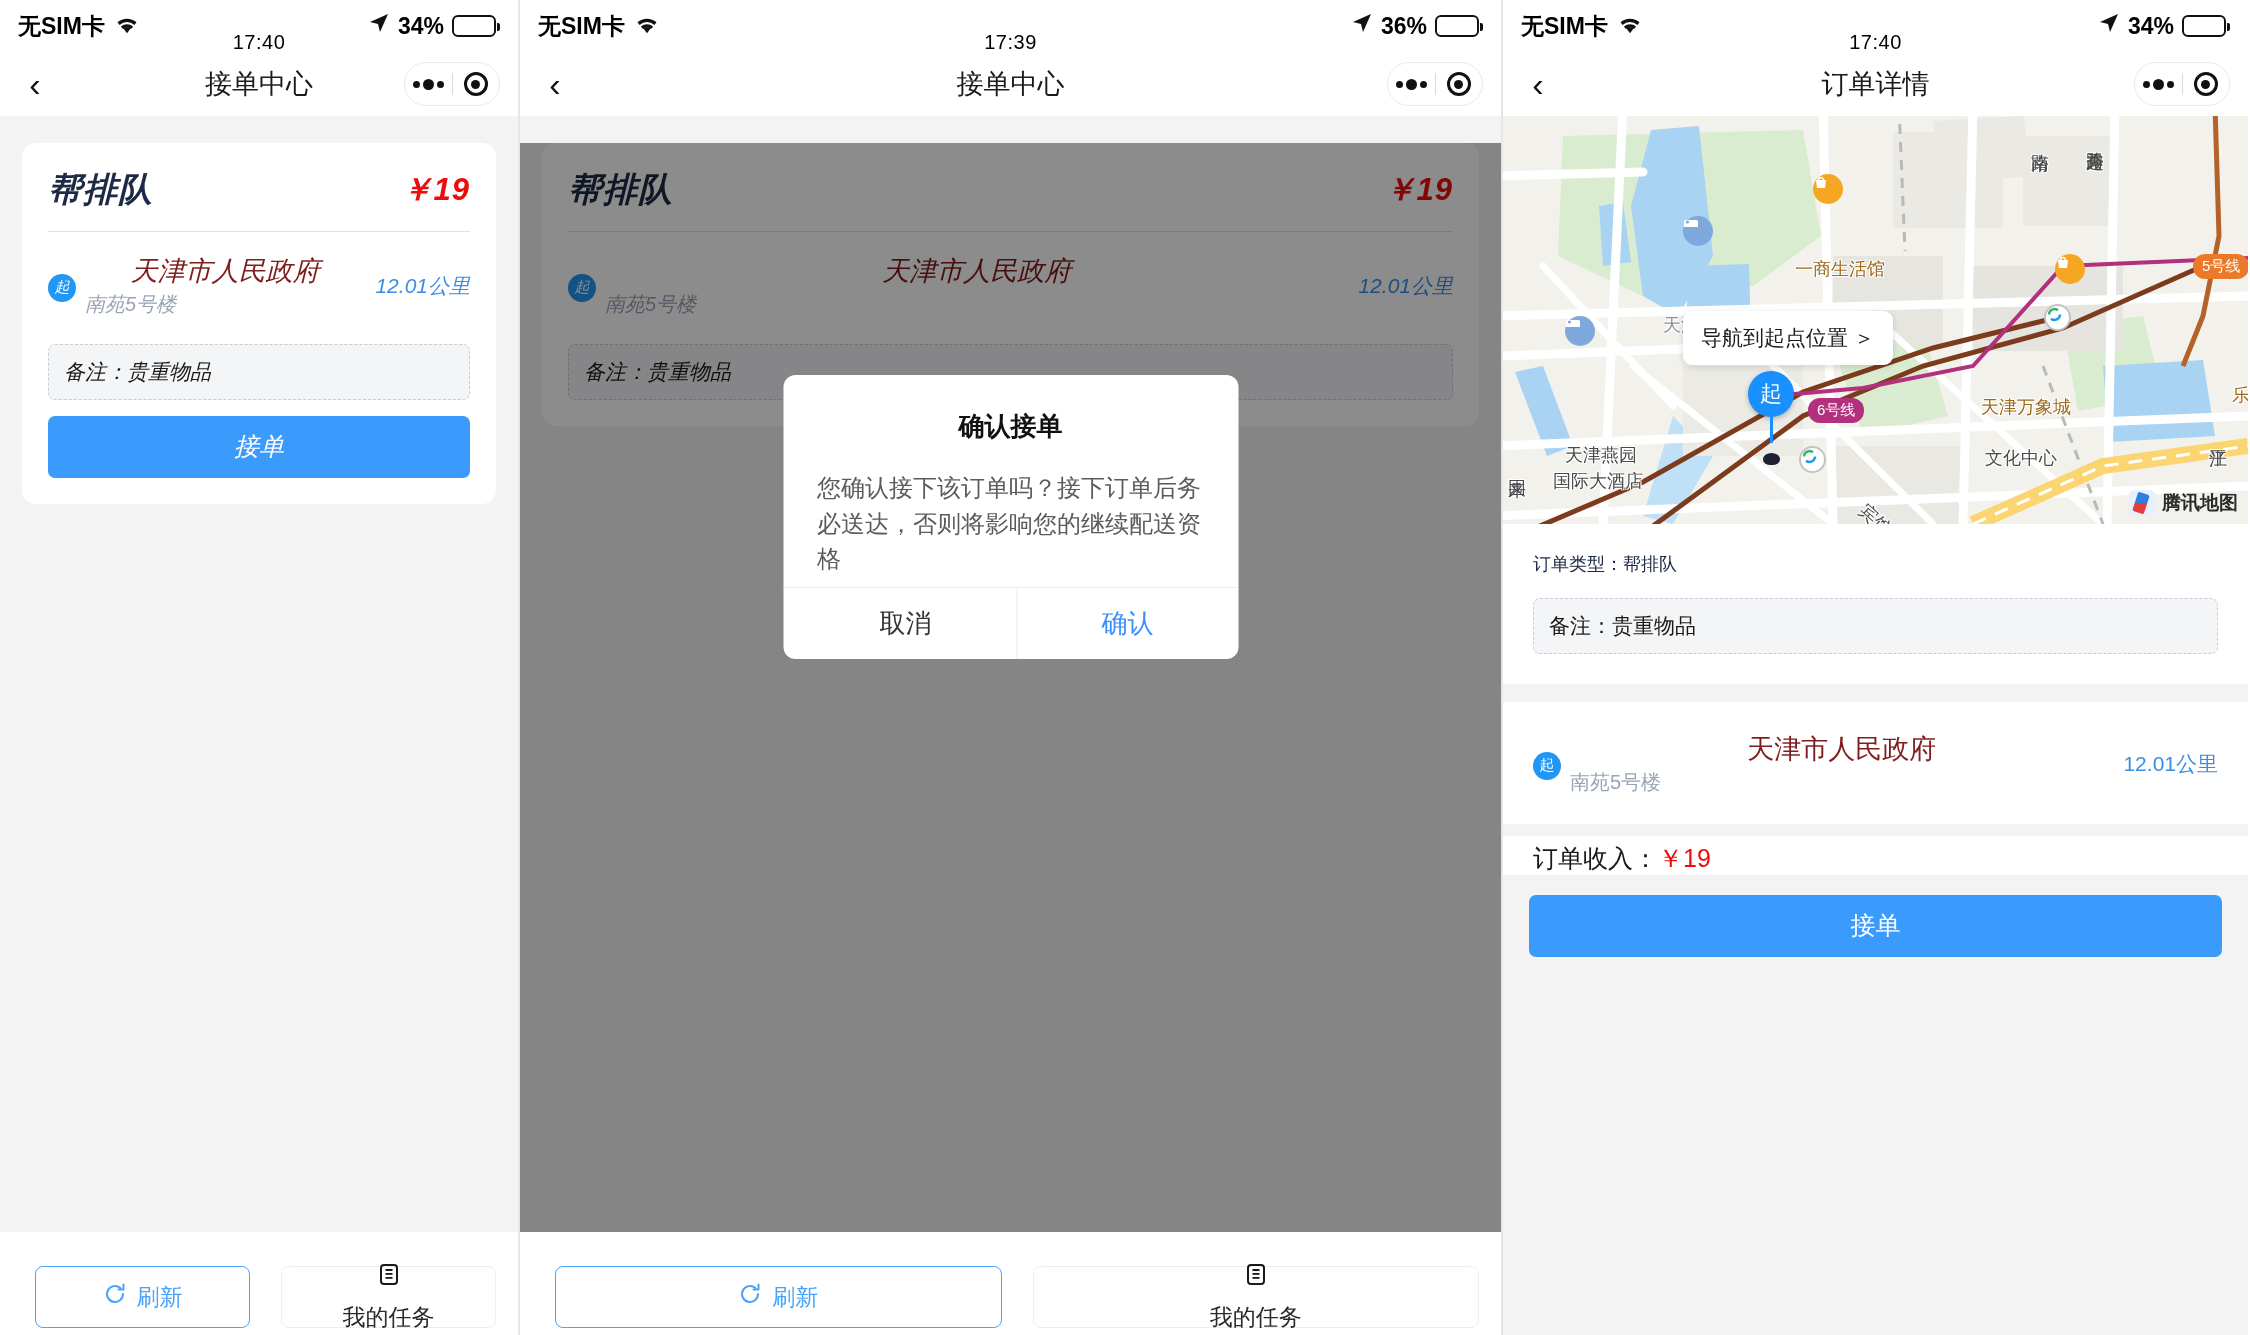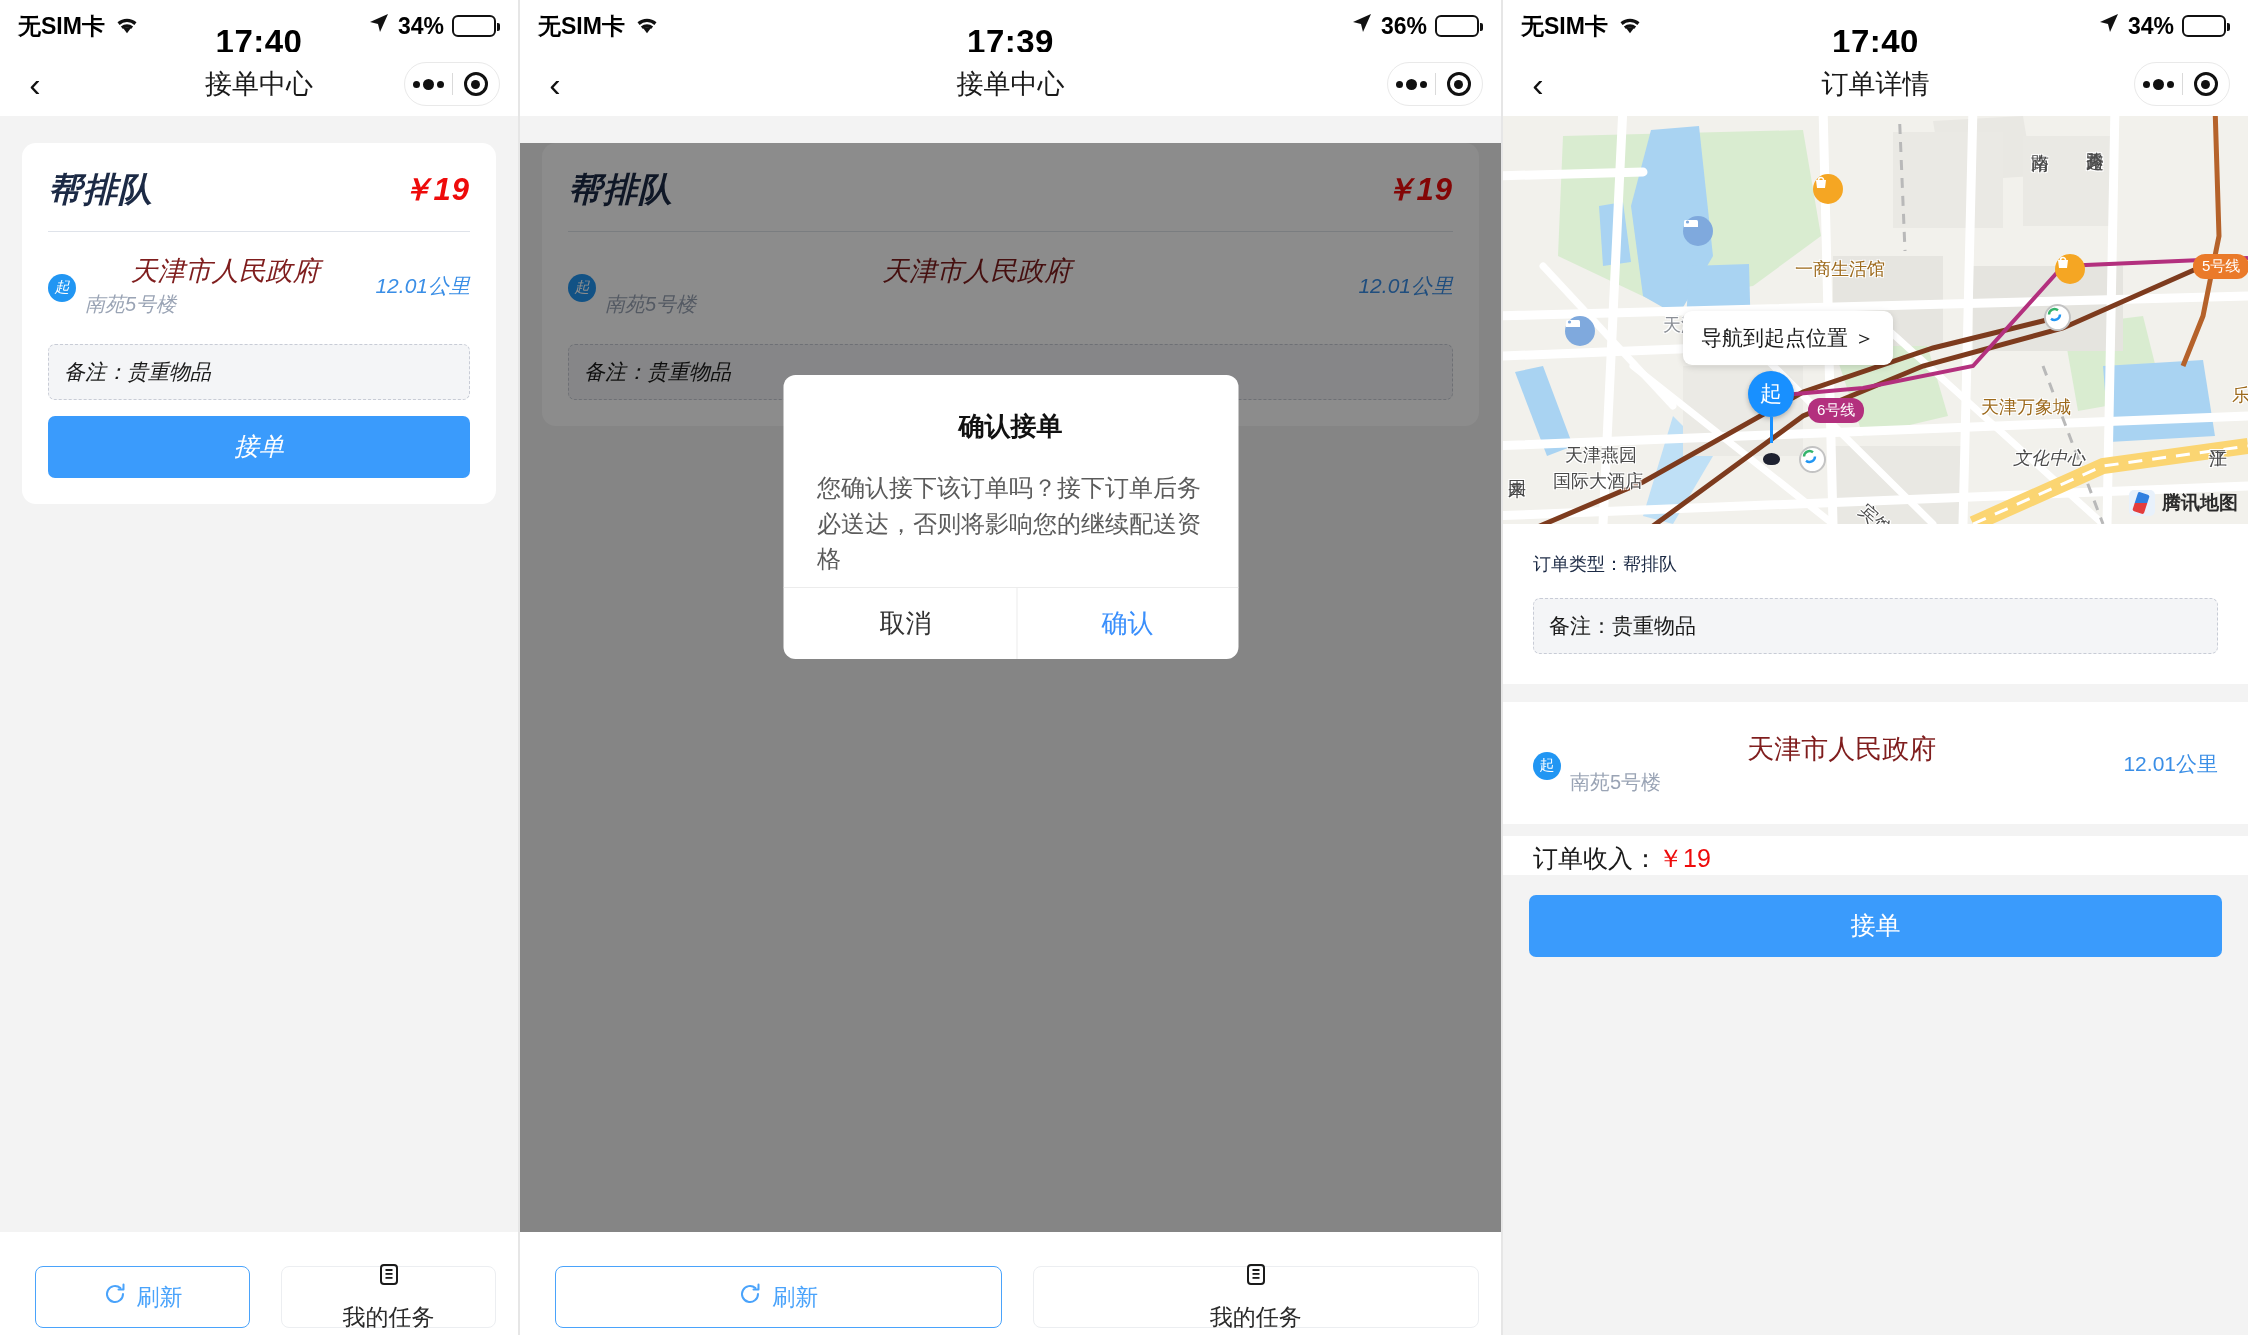--- a/index.html
+++ b/index.html
@@ -24,21 +24,21 @@
   
   .statusbar {
     height: 52px; background: #ffffff;
     display: flex; align-items: center; justify-content: space-between;
     padding: 0 22px 0 18px;
     font-size: 23px; font-weight: bold; color: #000;
     position: relative; z-index: 40;
   }
   .sb-left { display: flex; align-items: center; gap: 9px; }
   .sb-center { position: absolute; left: 0; right: 0; text-align: center;
-               font-size: 33px; font-weight: bold; letter-spacing: .5px; margin-top: 32px; }
+               font-size: 20px; font-weight: normal; letter-spacing: .5px; margin-top: 32px; }
   .sb-right { display: flex; align-items: center; gap: 8px; position: relative; z-index: 2; }
   .wifi { display: inline-block; }
   .loc-arrow { display: inline-block; }
   .batt {
     width: 44px; height: 22px; border: 2px solid #111; border-radius: 6px;
     position: relative; padding: 2px;
   }
   .batt::after {
     content: ""; position: absolute; right: -6px; top: 6px;
     width: 3px; height: 8px; background: #111; border-radius: 0 2px 2px 0;
@@ -533,21 +533,21 @@
 
       <div class="metro-pill" style="left:690px; top:138px; background:#ea7a2a;">5号线</div>
       <div class="metro-pill" style="left:305px; top:282px; background:#b3307e;">6号线</div>
 
       <div class="mlabel brown" style="left:292px; top:144px;">一商生活馆</div>
       <div class="mlabel" style="left:160px; top:200px; color:#8b8f96;">天津宜宾馆</div>
       <div class="mlabel" style="left:62px; top:330px;">天津燕园</div>
       <div class="mlabel" style="left:50px; top:356px;">国际大酒店</div>
 
       <div class="mlabel brown" style="left:478px; top:282px;">天津万象城</div>
-      <div class="mlabel" style="left:510px; top:333px;font-style:italic;">文化中心</div>
+      <div class="mlabel" style="left:482px; top:333px;">文化中心</div>
       <div class="mlabel" style="left:365px; top:385px; transform:rotate(42deg); transform-origin:left top;">宾馆南道</div>
 
       <div class="mlabel vert" style="left:527px; top:24px;">南路</div>
       <div class="mlabel vert" style="left:582px; top:22px;">趣秀路</div>
       <div class="mlabel vert" style="left:705px; top:320px;">平江</div>
       <div class="mlabel vert" style="left:690px; top:455px;">友华路</div>
       <div class="mlabel vert" style="left:4px; top:350px;">来园</div>
 
       <div class="mlabel vert brown" style="left:728px; top:255px;">乐</div>
 

